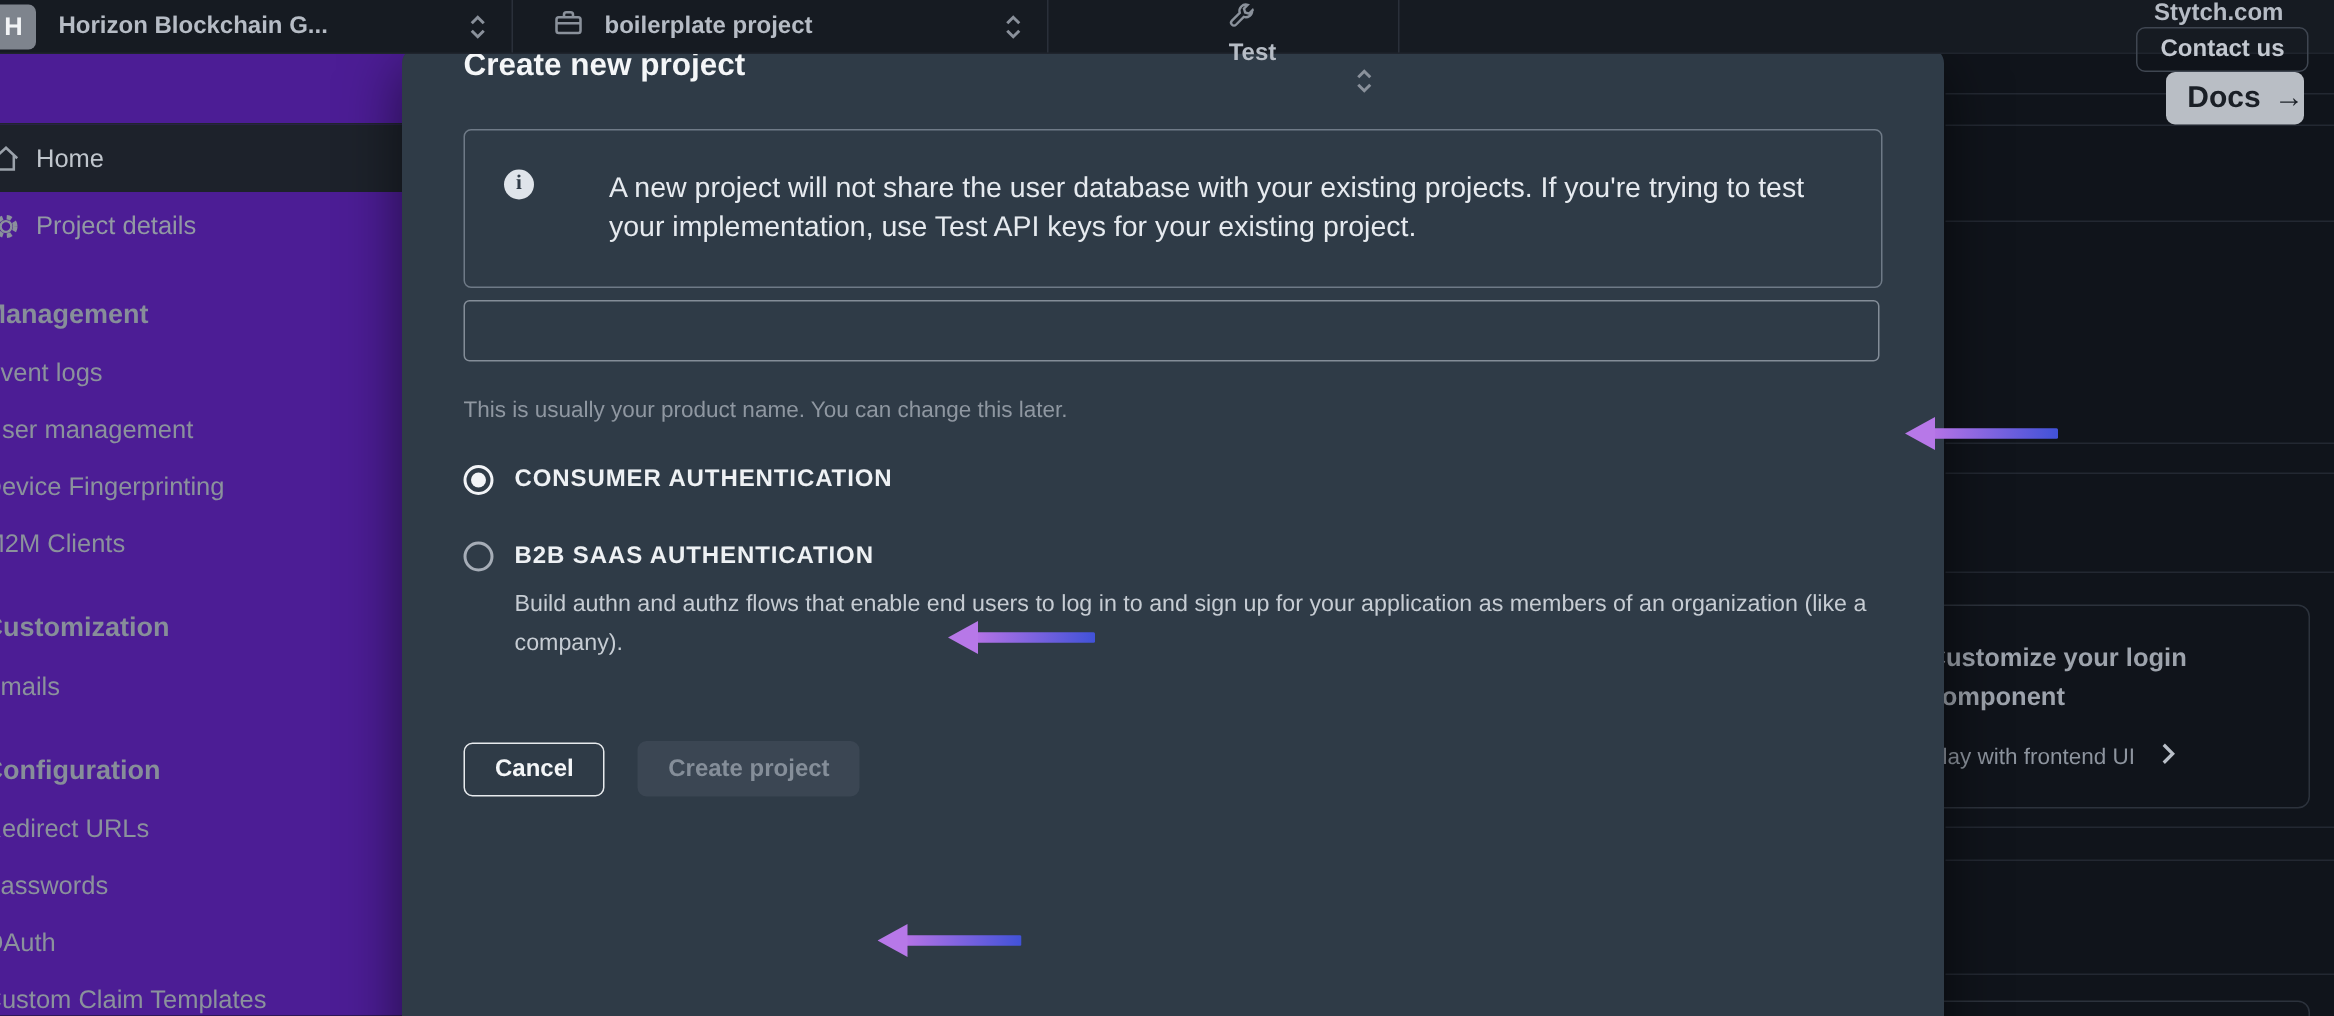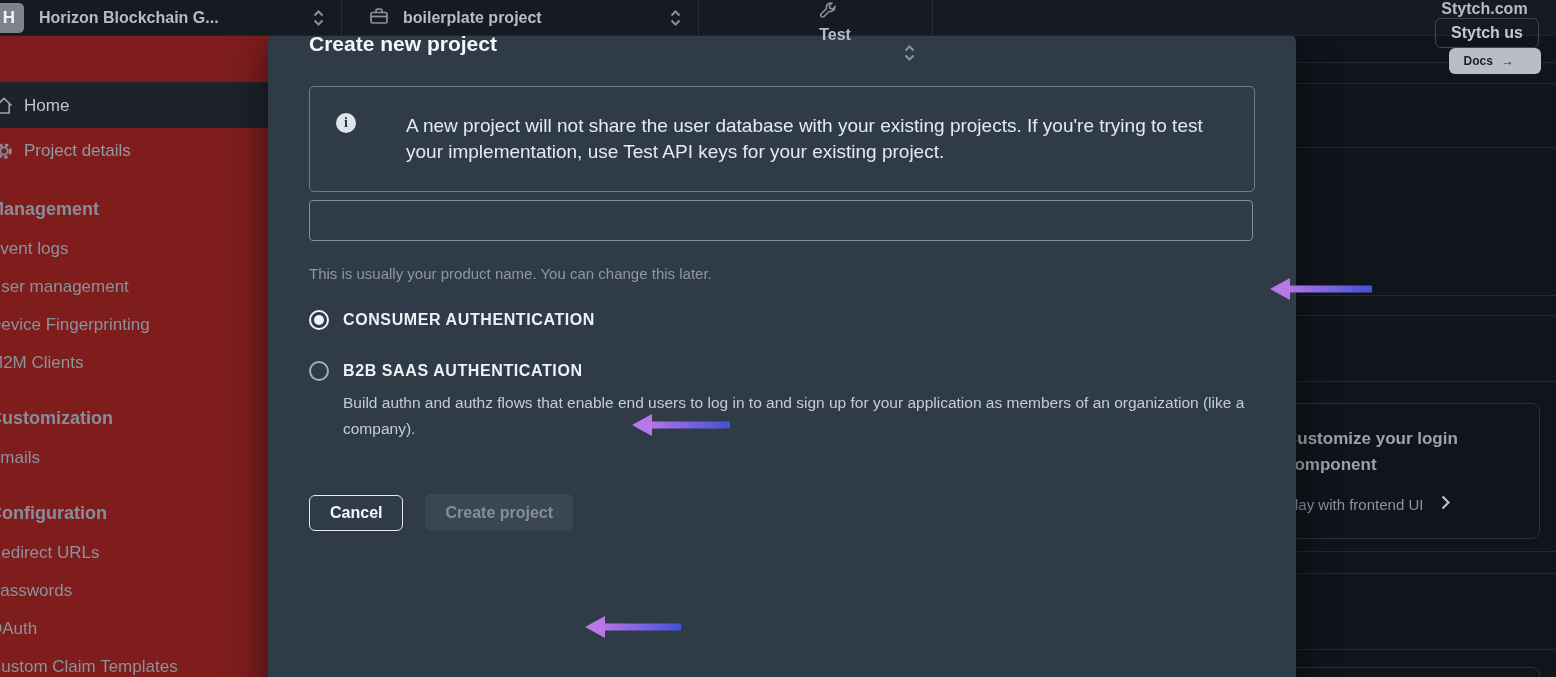--- a/index.html
+++ b/index.html
@@ -22,27 +22,27 @@
   .seg-org   { width:341px; }
   .seg-proj  { width:356px; padding-left:26px; }
   .seg-env   { width:233px; padding-left:26px;flex-direction:column; }
   .seg-proj .tb-name, .seg-env .tb-name { margin-left:13px; }
   .tb-chevrons { margin-left:auto; margin-right:16px; }
   .tb-right { margin-left:auto; display:flex; align-items:center; height:100%;flex-direction:column; }
   .tb-link { color:#b6bcc5; font-weight:700; font-size:16px; margin-right:22px; cursor:pointer; }
   .btn-contact { border:1px solid #3f4651; border-radius:6px; color:#c3c8d0;
     font-weight:700; font-size:16px; padding:5px 15px; margin-right:17px;
     background:transparent; cursor:pointer; font-family:inherit; }
-  .btn-docs { background:#b9bec5; color:#1a1f26; font-weight:700; font-size:12px;
+  .btn-docs { background:#b9bec5; color:#1a1f26; font-weight:700; font-size:20px;
     border:none; border-radius:6px; padding:6px 14px; width:92px; text-align:left;
     cursor:pointer; font-family:inherit; display:flex; align-items:center; gap:9px; }
 
   
   .sidebar { position:absolute; top:36px; left:0; width:296px; height:641px;
-    background:#7f1d1d; overflow:hidden; z-index:2; }
+    background:#4c1d95; overflow:hidden; z-index:2; }
   .side-toprule { height:47px; border-bottom:1px solid #20252e; }
   .nav-row { display:flex; align-items:center; height:45px; color:#9299a3;
     font-size:17px; cursor:pointer; }
   .nav-row.active { background:#1d222b; color:#c0c6cd; }
   .nav-icon { width:20px; height:20px; margin-left:-6px; margin-right:10px; flex:0 0 auto; }
   .nav-plain { margin-left:-11px; height:38px; display:flex; align-items:center;
     color:#8b929c; font-size:17px; cursor:pointer; }
   .nav-section { margin:26px 0 10px -11px; color:#878e99; font-weight:700;
     font-size:18px; }
 
@@ -154,21 +154,21 @@
         <svg width="13" height="18" viewBox="0 0 13 18">
             <path d="M2.5 6.5 L6.5 2.5 L10.5 6.5" fill="none" stroke="#8a919b" stroke-width="2"></path>
             <path d="M2.5 11.5 L6.5 15.5 L10.5 11.5" fill="none" stroke="#8a919b" stroke-width="2"></path>
           </svg>
       </span>
     </div>
     <div class="tb-divider"></div>
   </div>
   <div class="tb-right">
     <span class="tb-link">Stytch.com</span>
-    <button class="btn-contact">Stytch us</button>
+    <button class="btn-contact">Contact us</button>
     <button class="btn-docs">
       <span>Docs</span>
       <span>→</span>
     </button>
   </div>
 </header>
 
 <aside class="sidebar">
   <div class="side-toprule"></div>
   <div class="nav-row active">

